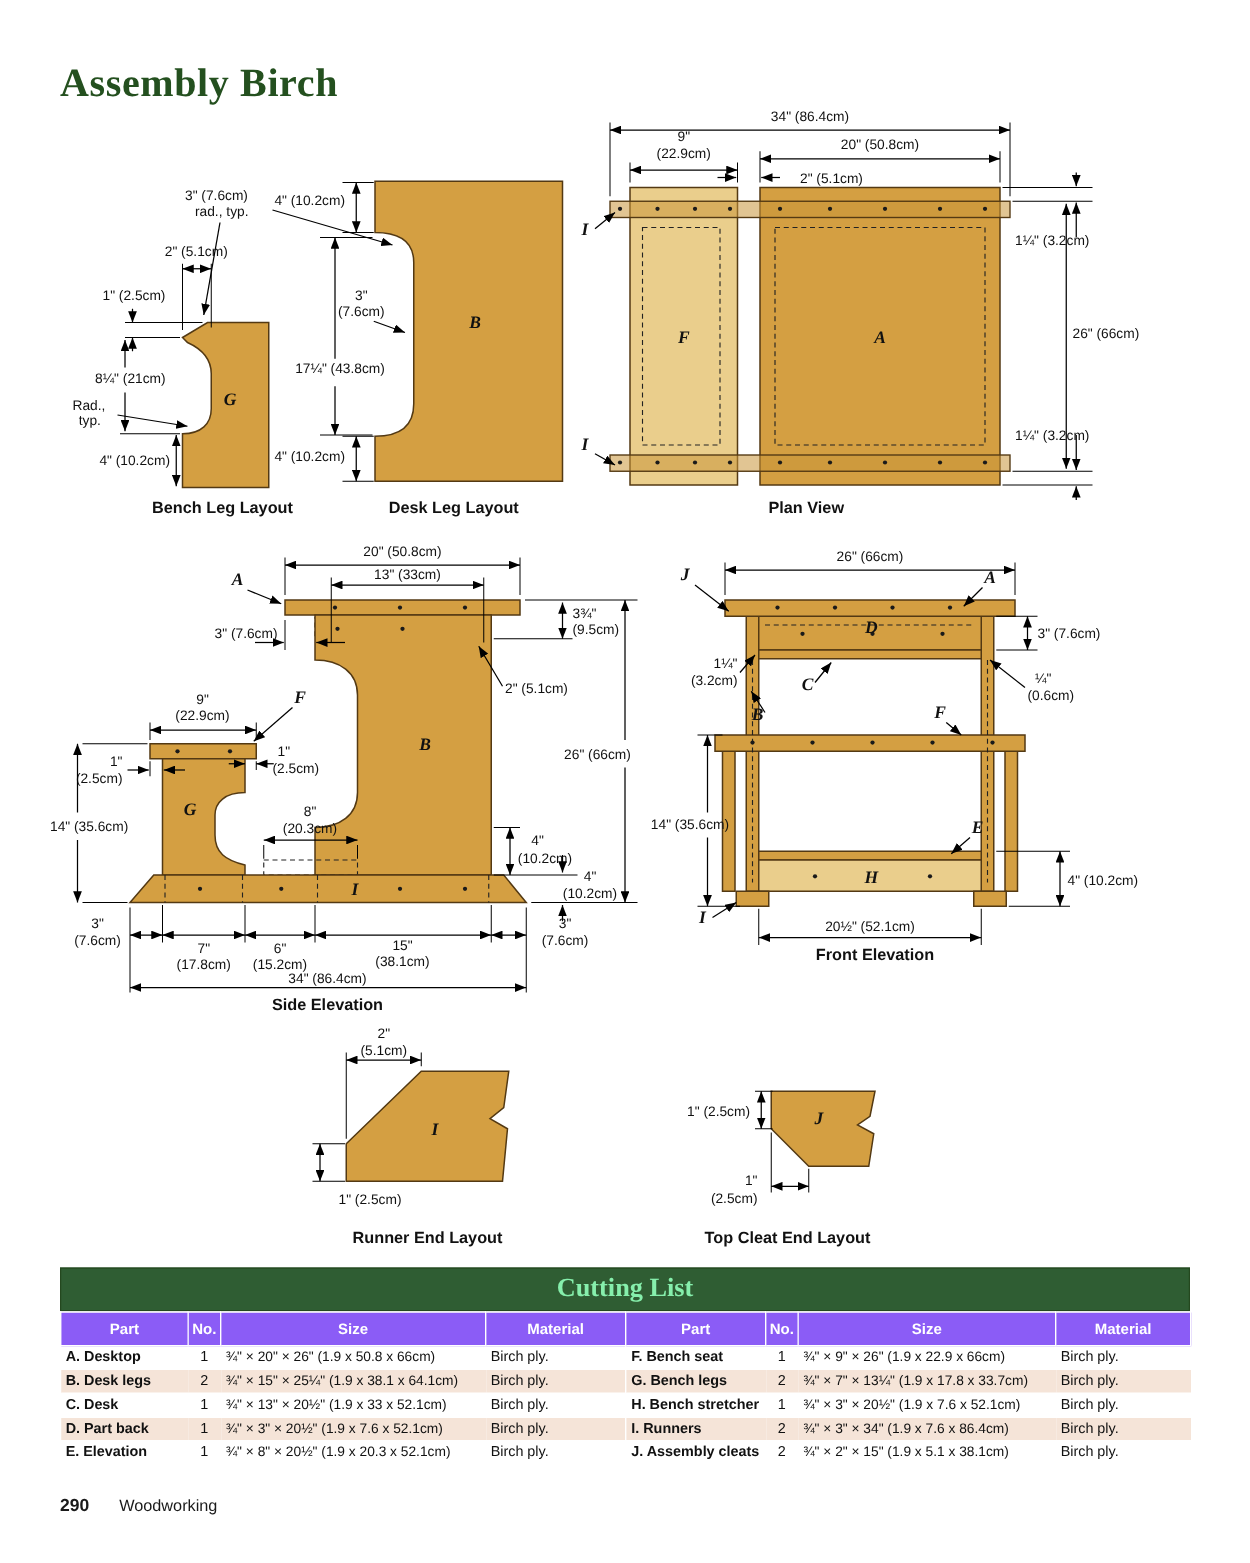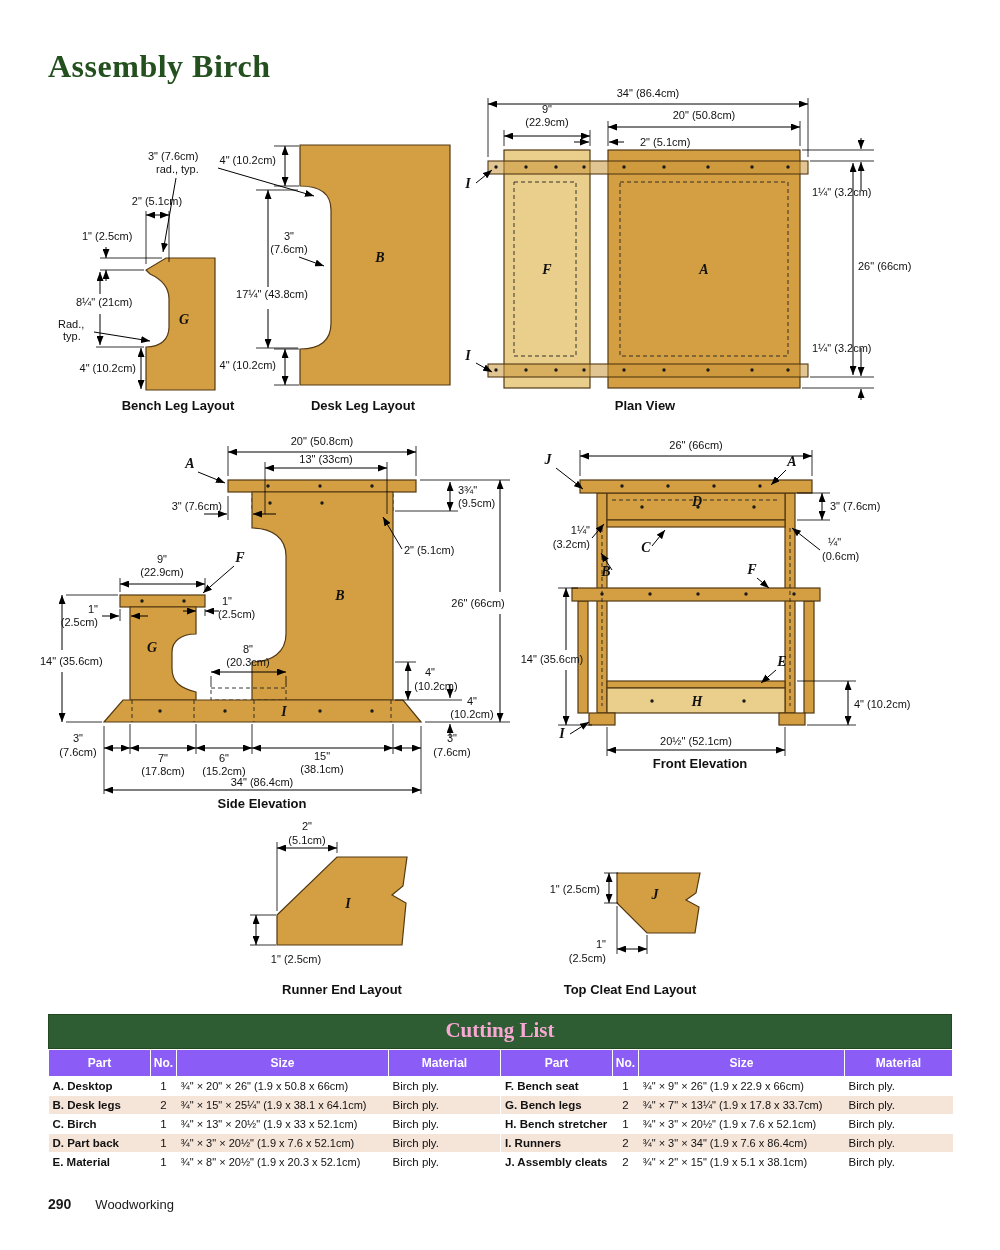--- a/index.html
+++ b/index.html
@@ -17,21 +17,21 @@
   .ms { stroke:#000; stroke-width:1; fill:none; marker-start:url(#ar); }
   .dash { stroke:#222; stroke-width:.9; fill:none; stroke-dasharray:4 3; }
   svg text { font-family:"Liberation Sans",sans-serif; font-size:11px; fill:#111; }
   text.cap { font-size:13px; font-weight:bold; text-anchor:middle; }
   text.pl  { font-family:"Liberation Serif",serif; font-size:14px; font-weight:bold;
              font-style:italic; text-anchor:middle; }
   text.mid { text-anchor:middle; }
   text.end { text-anchor:end; }
   .dot { fill:#1a1a1a; }
   .cutting { position:absolute; left:48px; top:1014px; width:904px; }
-  .cl-title { background:#2F5D33; color:#f9a8d4; font-family:"Liberation Serif",serif;
+  .cl-title { background:#2F5D33; color:#86efac; font-family:"Liberation Serif",serif;
               font-weight:bold; font-size:21px; text-align:center; padding:3px 0 5px;
               border:1px solid #24481F; }
   table.cl { width:100%; border-collapse:collapse; table-layout:fixed; }
   .cl th { background:#8b5cf6; color:#fff; font-size:12px; padding:6px 2px; border:1.5px solid #fff; }
   .cl td { font-size:11.5px; padding:3px 4px; border-bottom:1.5px solid #fff; white-space:nowrap; overflow:hidden; color:#111;margin-left:12px; }
   .cl td.size { font-size:11px; }
   .cl tr:nth-child(even) td { background:#F5E4D8; }
   .cl td.part { font-weight:bold; }
   .cl td.no { text-align:center; padding:3px 0; }
   .cl td.rsep { border-left:1.5px solid #fff; }
@@ -430,41 +430,41 @@
         <td class="part">B. Desk legs</td>
         <td class="no">2</td>
         <td class="size">¾" × 15" × 25¼" (1.9 x 38.1 x 64.1cm)</td>
         <td class="mat">Birch ply.</td>
         <td class="part rsep">G. Bench legs</td>
         <td class="no">2</td>
         <td class="size">¾" × 7" × 13¼" (1.9 x 17.8 x 33.7cm)</td>
         <td class="mat">Birch ply.</td>
       </tr>
       <tr>
-        <td class="part">C. Birch</td>
+        <td class="part">C. Desk</td>
         <td class="no">1</td>
         <td class="size">¾" × 13" × 20½" (1.9 x 33 x 52.1cm)</td>
         <td class="mat">Birch ply.</td>
         <td class="part rsep">H. Bench stretcher</td>
         <td class="no">1</td>
         <td class="size">¾" × 3" × 20½" (1.9 x 7.6 x 52.1cm)</td>
         <td class="mat">Birch ply.</td>
       </tr>
       <tr>
         <td class="part">D. Part back</td>
         <td class="no">1</td>
         <td class="size">¾" × 3" × 20½" (1.9 x 7.6 x 52.1cm)</td>
         <td class="mat">Birch ply.</td>
         <td class="part rsep">I. Runners</td>
         <td class="no">2</td>
         <td class="size">¾" × 3" × 34" (1.9 x 7.6 x 86.4cm)</td>
         <td class="mat">Birch ply.</td>
       </tr>
       <tr>
-        <td class="part">E. Material</td>
+        <td class="part">E. Elevation</td>
         <td class="no">1</td>
         <td class="size">¾" × 8" × 20½" (1.9 x 20.3 x 52.1cm)</td>
         <td class="mat">Birch ply.</td>
         <td class="part rsep">J. Assembly cleats</td>
         <td class="no">2</td>
         <td class="size">¾" × 2" × 15" (1.9 x 5.1 x 38.1cm)</td>
         <td class="mat">Birch ply.</td>
       </tr>
     </tbody>
   </table>

